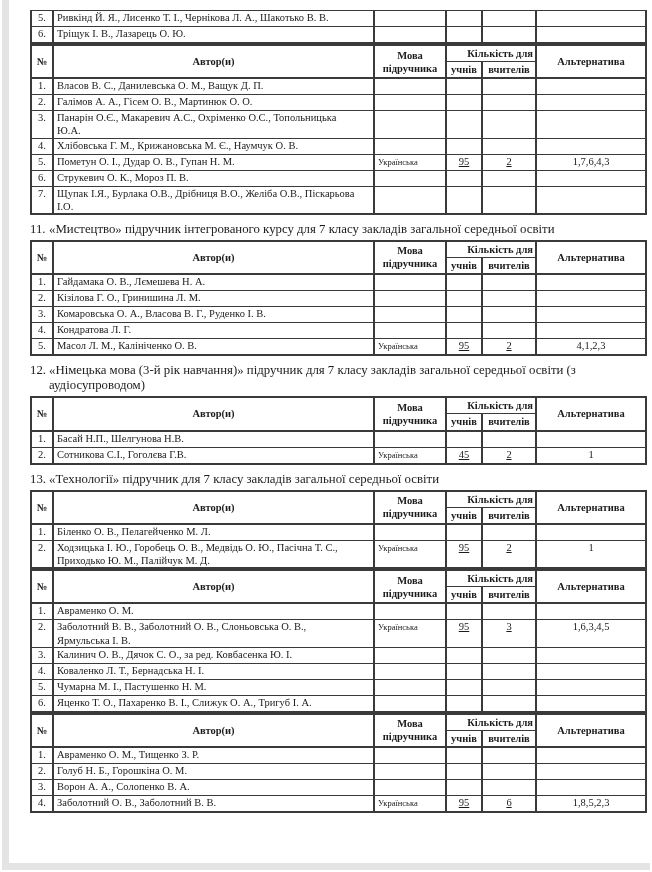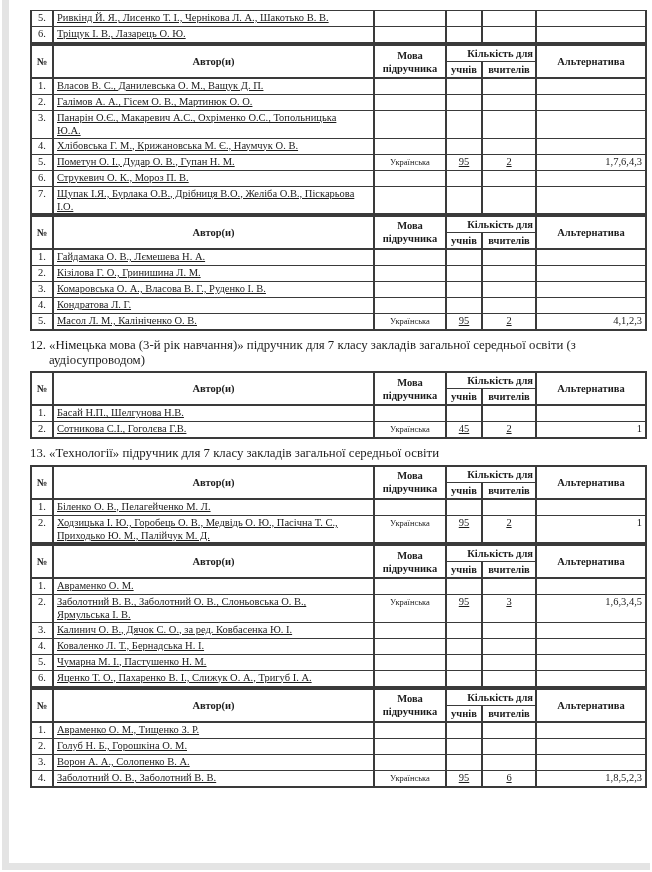--- a/index.html
+++ b/index.html
@@ -56,24 +56,24 @@
   thead th {
     font-weight: bold;
     text-align: center;
     vertical-align: middle;
     padding: 1px 2px;
     border-bottom-width: 2px;
   }
   thead th.group-cell { border-bottom-width: 1px; text-align: right; }
   td { vertical-align: top; }
   td.cell-num { text-align: center; }
-  td.cell-authors { text-align: left; white-space: pre-line; text-decoration: underline; }
-  td.cell-language { text-align: center; font-size: 8.5px; padding-top: 2px; }
+  td.cell-authors { text-align: left; white-space: pre-line; }
+  td.cell-language { font-size: 8.5px; padding-top: 2px; }
   td.cell-students, td.cell-teachers { text-align: center; text-decoration: underline; }
-  td.cell-alternative { text-align: right; }
+  td.cell-alternative { text-align: center; }
 </style>
 </head>
 <body>
 
 <div class="page-edge-left"></div>
 <div class="page-edge-bottom"></div>
 
 <div class="document-content">
   <section>
 
@@ -195,20 +195,24 @@
     <td class="cell-language"></td>
     <td class="cell-students"></td>
     <td class="cell-teachers"></td>
     <td class="cell-alternative"></td>
   </tr>
 </tbody>
     </table>
   </section>
 
   <section>
+    <div class="section-heading">
+      <span class="section-number">11.</span>
+      <span class="section-title">«Мистецтво» підручник інтегрованого курсу для 7 класу закладів загальної середньої освіти</span>
+    </div>
     <table class="textbook-table">
       <colgroup>
         <col class="col-num">
           <col class="col-authors">
           <col class="col-language">
         <col class="col-students">
           <col class="col-teachers">
           <col class="col-alternative">
       </colgroup>
       <thead>

